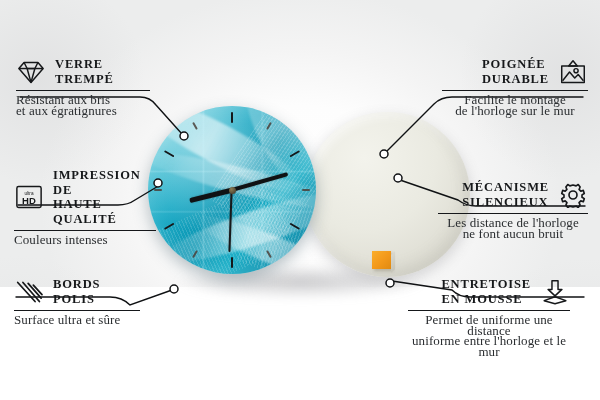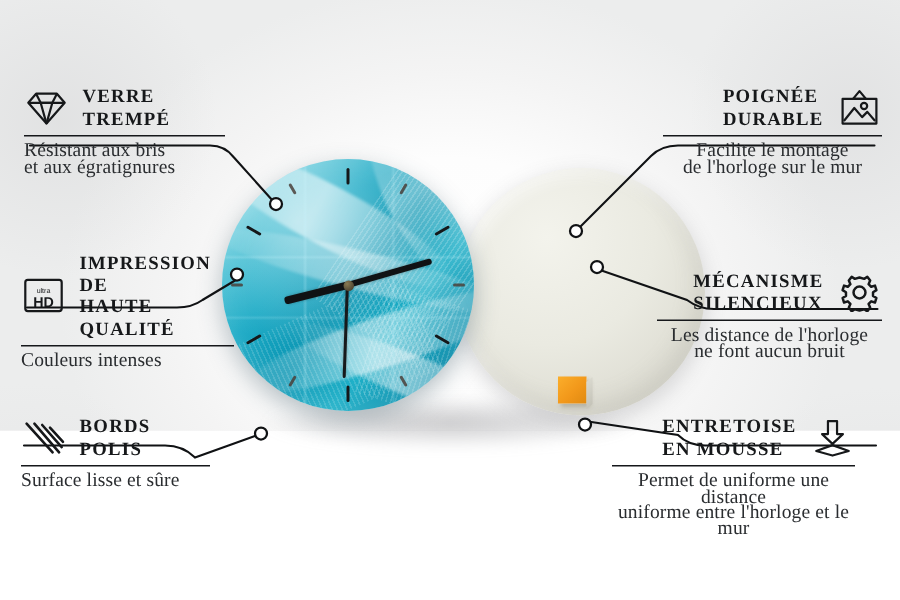--- a/index.html
+++ b/index.html
@@ -234,21 +234,21 @@
               <line x1="22" y1="7" x2="32" y2="18"></line>
         </g>
           </svg>
       </span>
       <div>
         <div class="ttl">BORDS</div>
         <div class="ttl">POLIS</div>
       </div>
     </div>
     <div class="rule" style="width:126px;"></div>
-    <div class="desc">Surface lisse et sûre</div>
+    <div class="desc">Surface ultra et sûre</div>
     <div class="desc"></div>
   </div>
 
   <div class="feat right" style="left:442px;top:57px;width:146px;">
     <div class="hd">
       <div>
         <div class="ttl">POIGNÉE</div>
         <div class="ttl">DURABLE</div>
       </div>
       <span class="ico">

